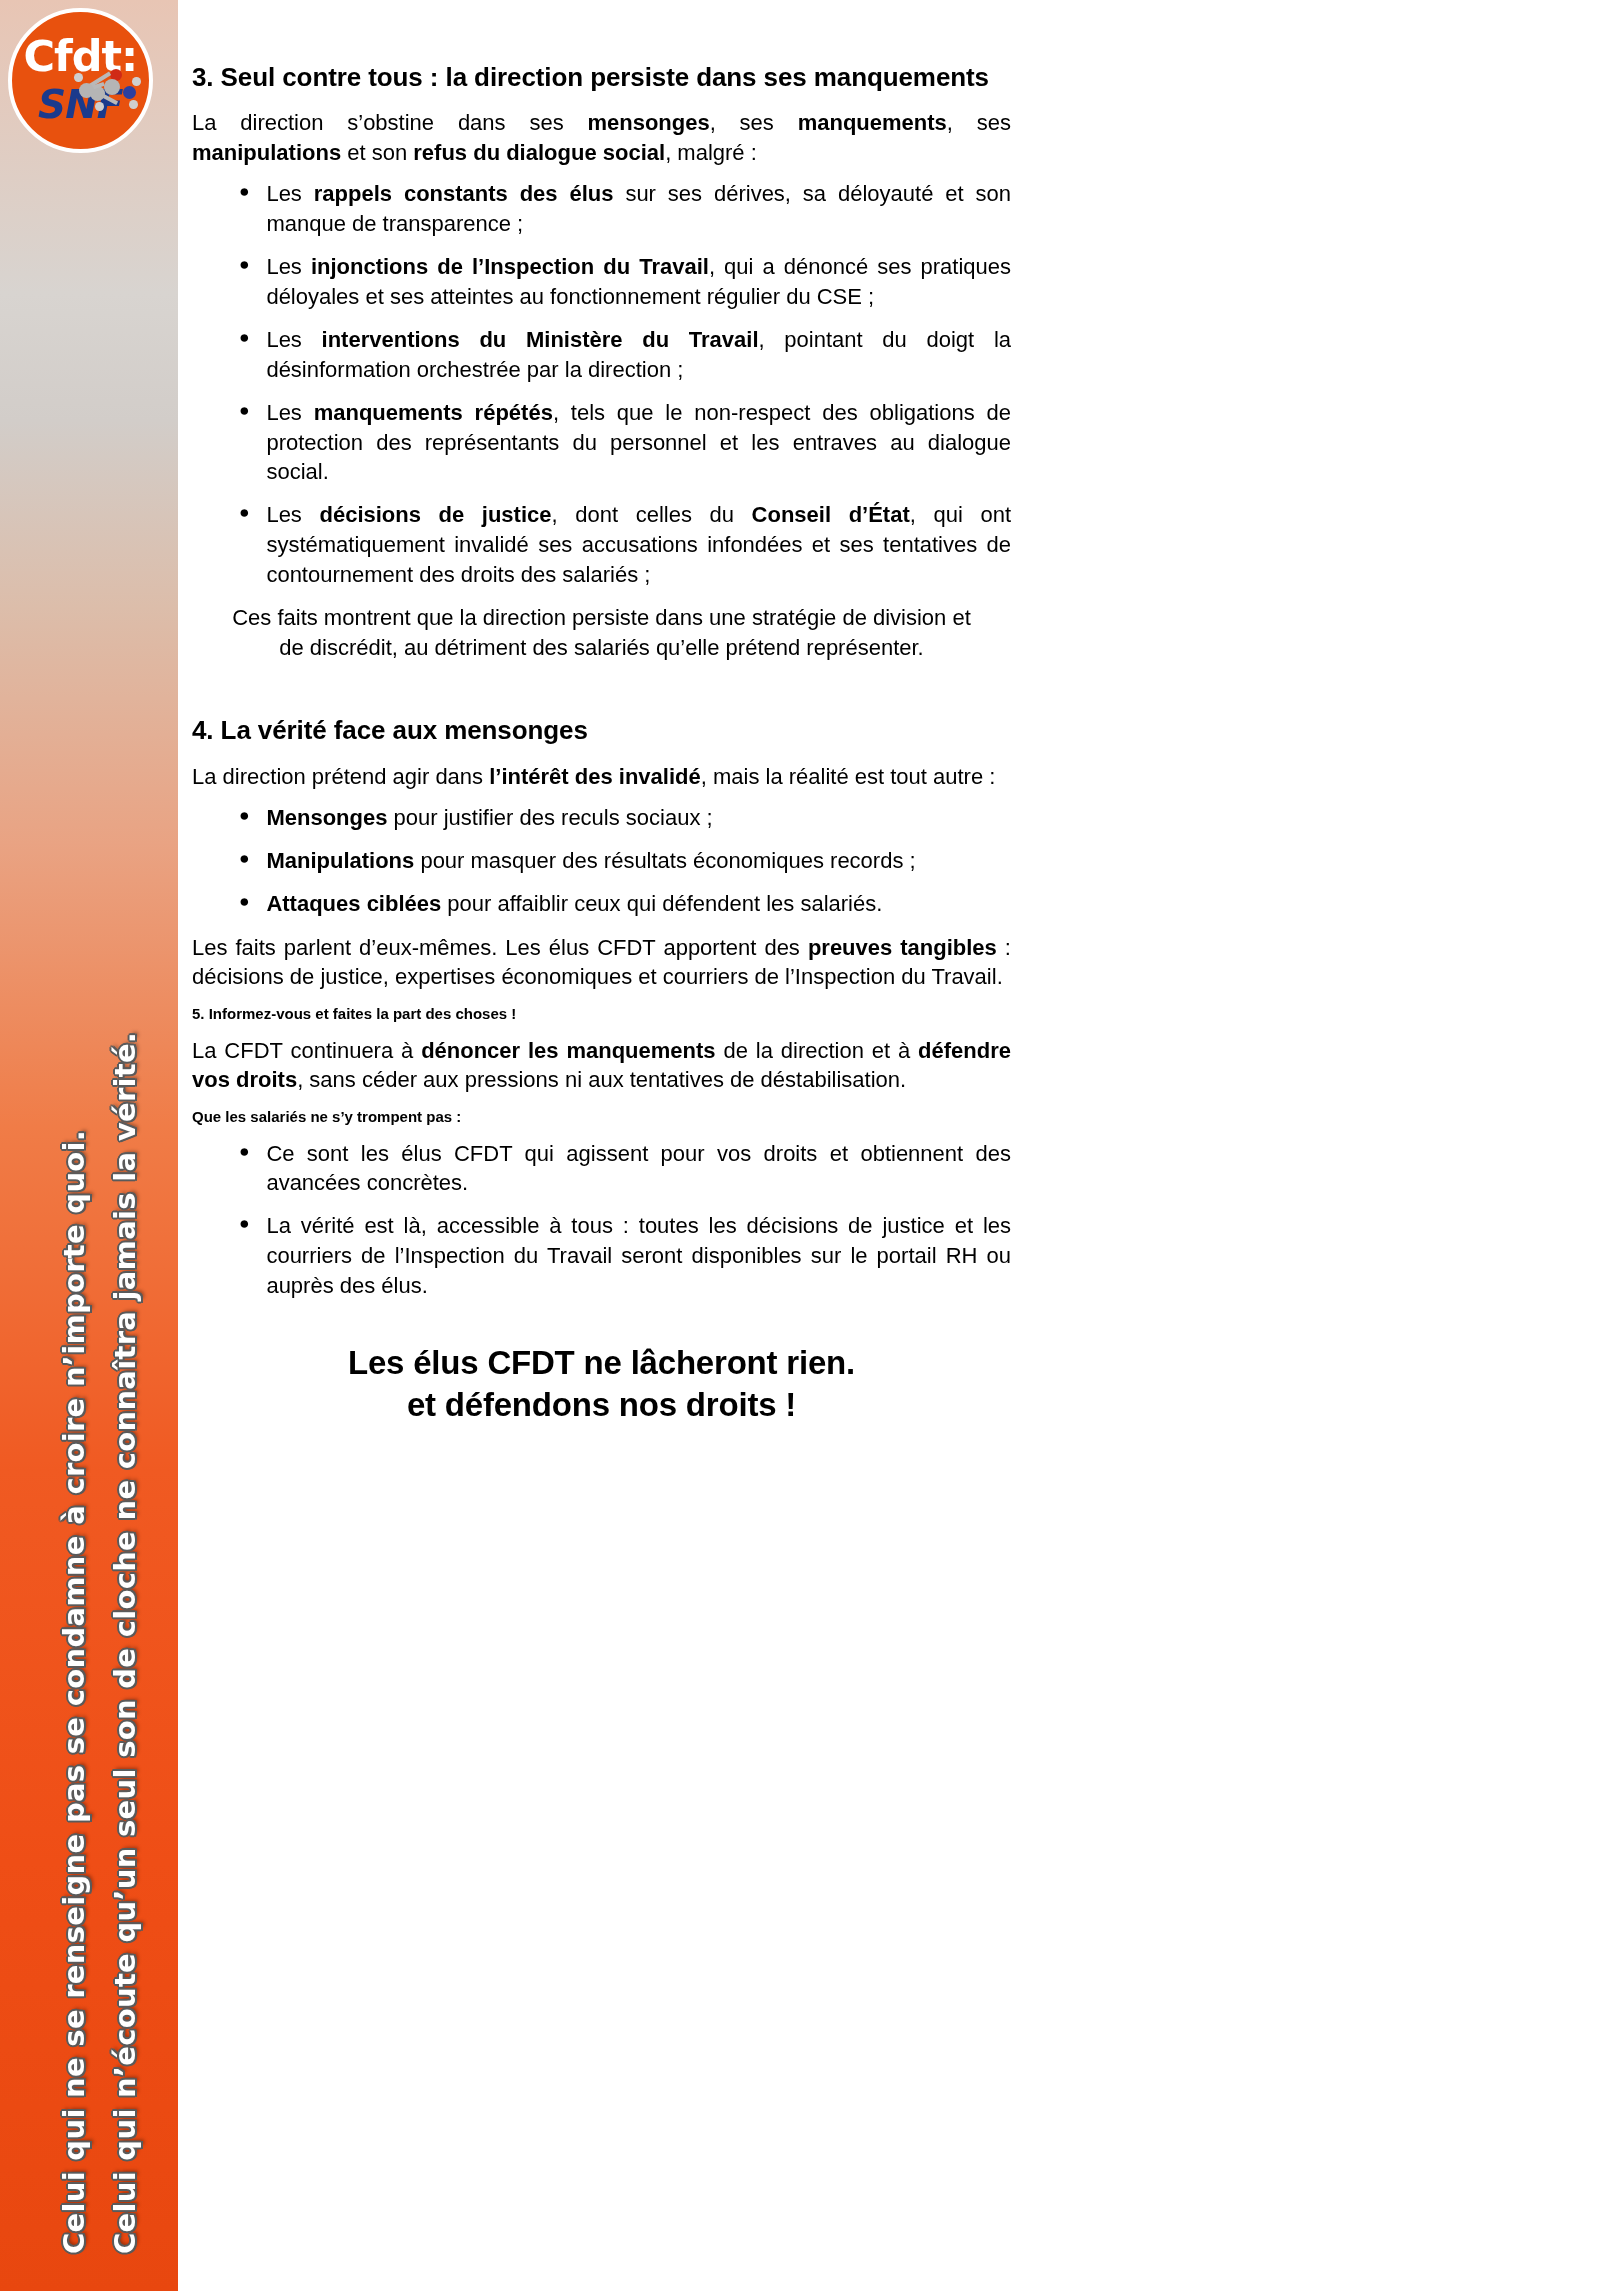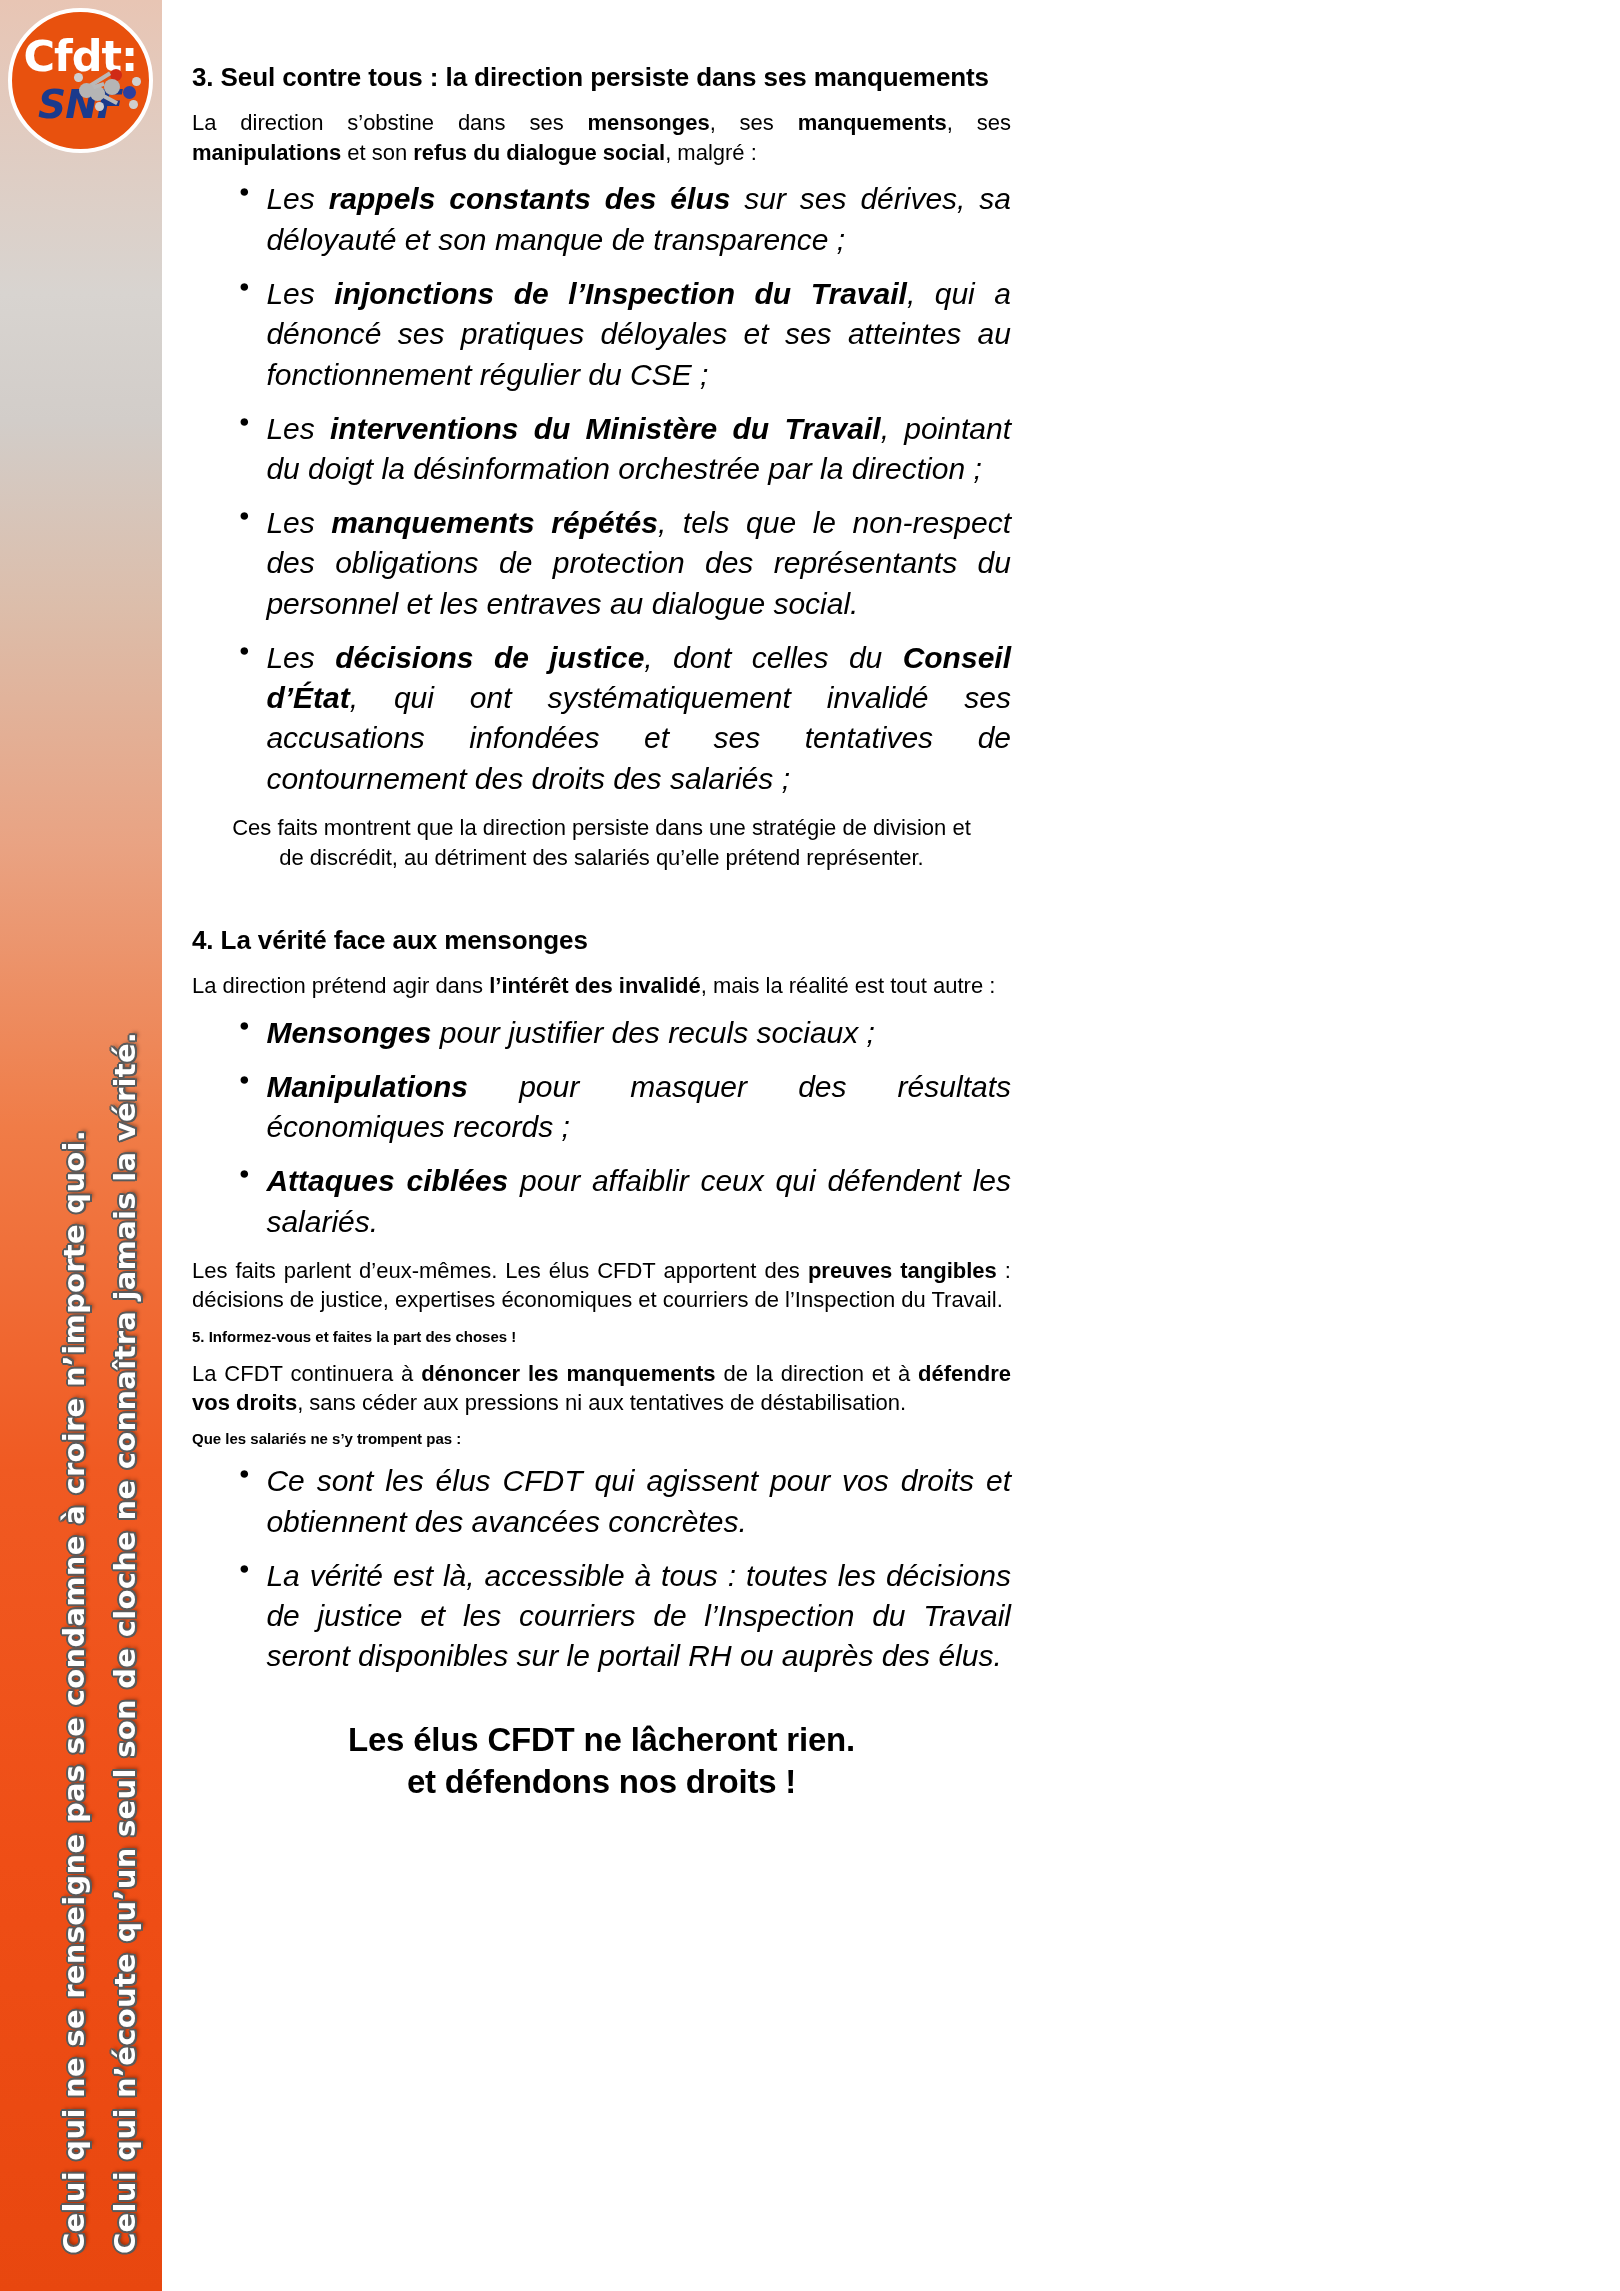--- a/index.html
+++ b/index.html
@@ -14,21 +14,21 @@
     position: relative;
     overflow: hidden;
     font-family: "Liberation Sans", sans-serif;
   }
 
   
   #sidebar {
     position: absolute;
     left: 0;
     top: 0;
-    width: 162px;
+    width: 178px;
     height: 2292px;
     background: linear-gradient(to bottom,
         #e8c5b4 0px,
         #d8d4d0 294px,
         #d2cdc9 421px,
         #dcbdaa 608px,
         #e9a383 843px,
         #f07c47 1127px,
         #f05a22 1470px,
         #ef4e16 1862px,
@@ -153,27 +153,26 @@
     text-align: left;
   }
 
   ul.blist {
     list-style: none;
     margin: 0 0 9.8px 0;
     padding: 0 0 0 47px;
   }
   ul.blist li {
     position: relative;
-    font-size: 30px;
+    font-size: 22px;
     line-height: 1.345;
     margin: 0 0 13.7px 0;
     padding-left: 27.4px;
     text-align: justify;
     text-align-last: left;
-    font-style: italic;
   }
   ul.blist li::before {
     content: "\25CF";
     position: absolute;
     left: 0;
     top: -1px;
     font-size: 17.6px;
     line-height: 1.55;
     color: #000;
   }

